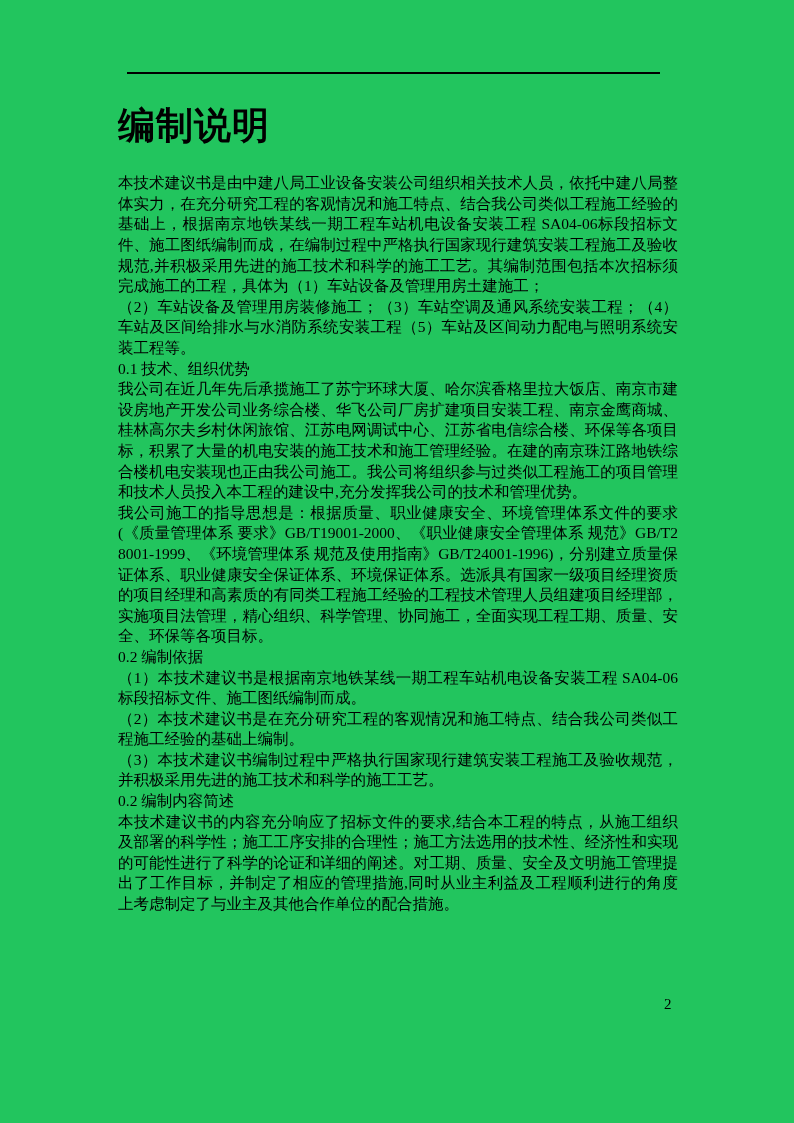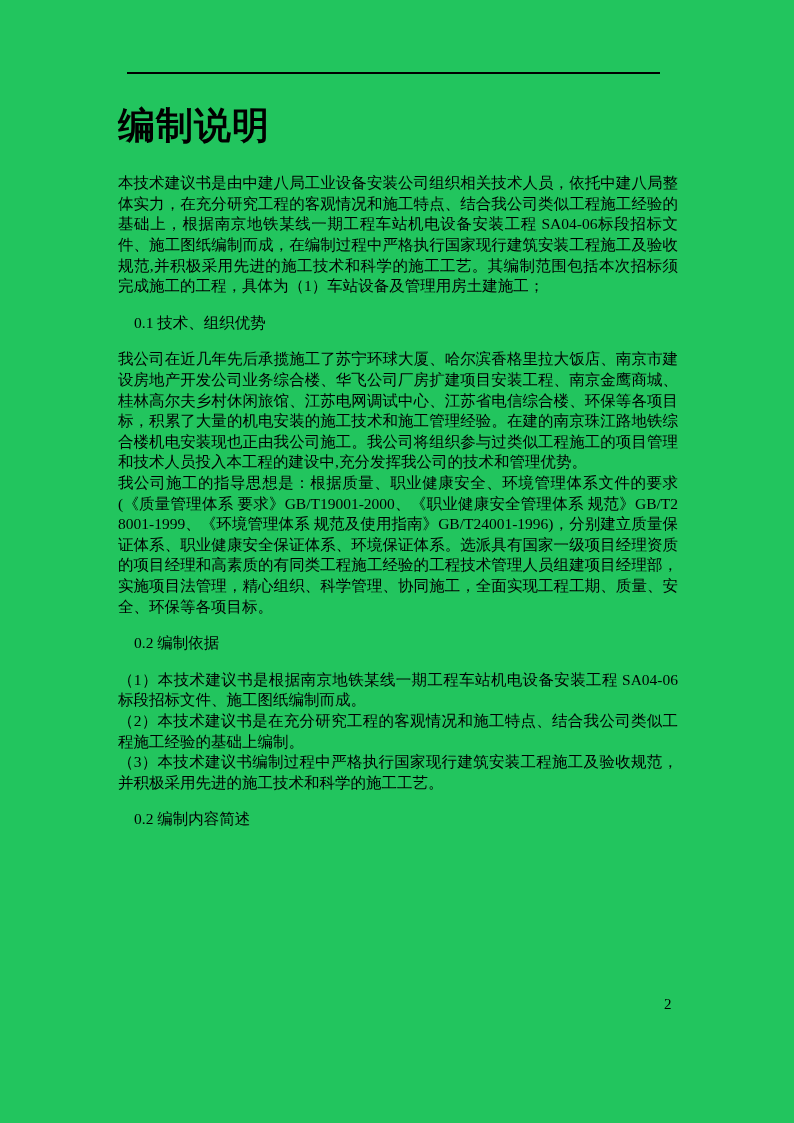--- a/index.html
+++ b/index.html
@@ -43,50 +43,52 @@
     text-align: justify;
     text-justify: inter-ideograph;
     margin: 0;
     word-break: break-all;
   }
   .section-heading {
     font-size: 15.5px;
     line-height: 20.6px;
     font-weight: 400;
     text-align: left;
-    margin: 16px;
+    margin: 0;
   }
   .page-number {
     position: absolute;
     left: 664px;
     top: 997px;
     font-size: 15px;
     line-height: 1;
   }
 </style>
 </head>
 <body>
 
 <div class="page">
 
   <div class="header-rule"></div>
 
   <div class="content">
     <h1 class="doc-title">编制说明</h1>
 
     <p class="block">本技术建议书是由中建八局工业设备安装公司组织相关技术人员，依托中建八局整体实力，在充分研究工程的客观情况和施工特点、结合我公司类似工程施工经验的基础上，根据南京地铁某线一期工程车站机电设备安装工程 SA04-06标段招标文件、施工图纸编制而成，在编制过程中严格执行国家现行建筑安装工程施工及验收规范,并积极采用先进的施工技术和科学的施工工艺。其编制范围包括本次招标须完成施工的工程，具体为（1）车站设备及管理用房土建施工；</p>
+    <p class="block">（2）车站设备及管理用房装修施工；（3）车站空调及通风系统安装工程；（4）车站及区间给排水与水消防系统安装工程（5）车站及区间动力配电与照明系统安装工程等。</p>
 
     <p class="block section-heading">0.1 技术、组织优势</p>
     <p class="block">我公司在近几年先后承揽施工了苏宁环球大厦、哈尔滨香格里拉大饭店、南京市建设房地产开发公司业务综合楼、华飞公司厂房扩建项目安装工程、南京金鹰商城、桂林高尔夫乡村休闲旅馆、江苏电网调试中心、江苏省电信综合楼、环保等各项目标，积累了大量的机电安装的施工技术和施工管理经验。在建的南京珠江路地铁综合楼机电安装现也正由我公司施工。我公司将组织参与过类似工程施工的项目管理和技术人员投入本工程的建设中,充分发挥我公司的技术和管理优势。</p>
     <p class="block">我公司施工的指导思想是：根据质量、职业健康安全、环境管理体系文件的要求(《质量管理体系 要求》GB/T19001-2000、《职业健康安全管理体系 规范》GB/T28001-1999、《环境管理体系 规范及使用指南》GB/T24001-1996)，分别建立质量保证体系、职业健康安全保证体系、环境保证体系。选派具有国家一级项目经理资质的项目经理和高素质的有同类工程施工经验的工程技术管理人员组建项目经理部，实施项目法管理，精心组织、科学管理、协同施工，全面实现工程工期、质量、安全、环保等各项目标。</p>
 
     <p class="block section-heading">0.2 编制依据</p>
     <p class="block">（1）本技术建议书是根据南京地铁某线一期工程车站机电设备安装工程 SA04-06 标段招标文件、施工图纸编制而成。</p>
     <p class="block">（2）本技术建议书是在充分研究工程的客观情况和施工特点、结合我公司类似工程施工经验的基础上编制。</p>
     <p class="block">（3）本技术建议书编制过程中严格执行国家现行建筑安装工程施工及验收规范，并积极采用先进的施工技术和科学的施工工艺。</p>
 
     <p class="block section-heading">0.2 编制内容简述</p>
+    <p class="block">本技术建议书的内容充分响应了招标文件的要求,结合本工程的特点，从施工组织及部署的科学性；施工工序安排的合理性；施工方法选用的技术性、经济性和实现的可能性进行了科学的论证和详细的阐述。对工期、质量、安全及文明施工管理提出了工作目标，并制定了相应的管理措施,同时从业主利益及工程顺利进行的角度上考虑制定了与业主及其他合作单位的配合措施。</p>
 
   </div>
 
   <div class="page-number">2</div>
 
 </div>
 
 </body></html>

